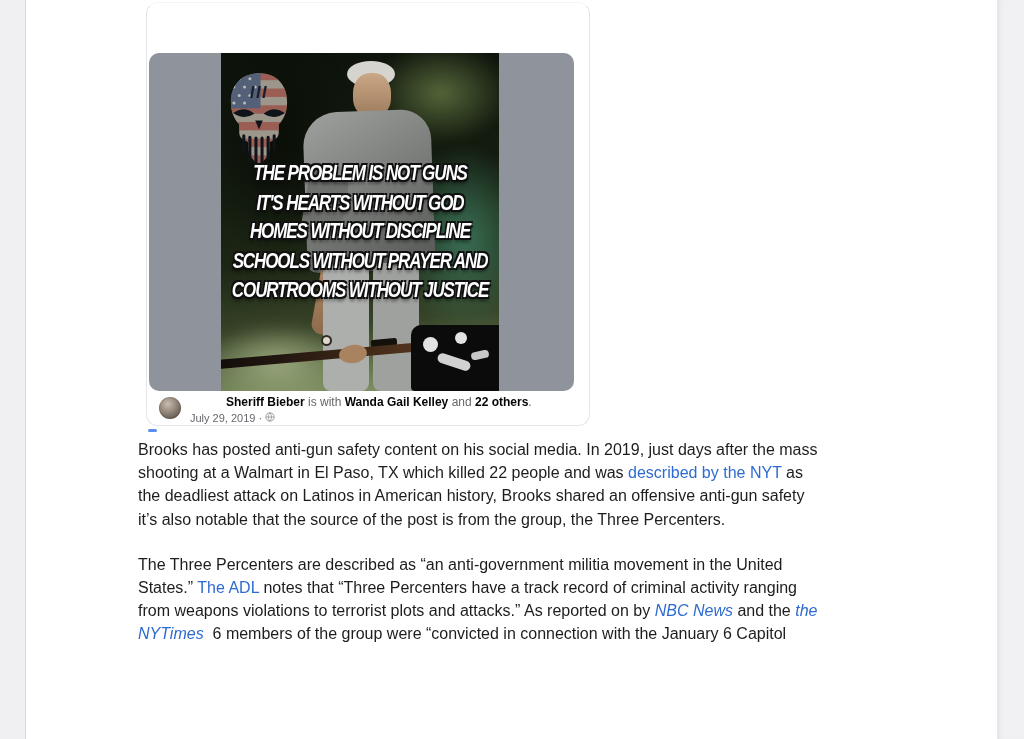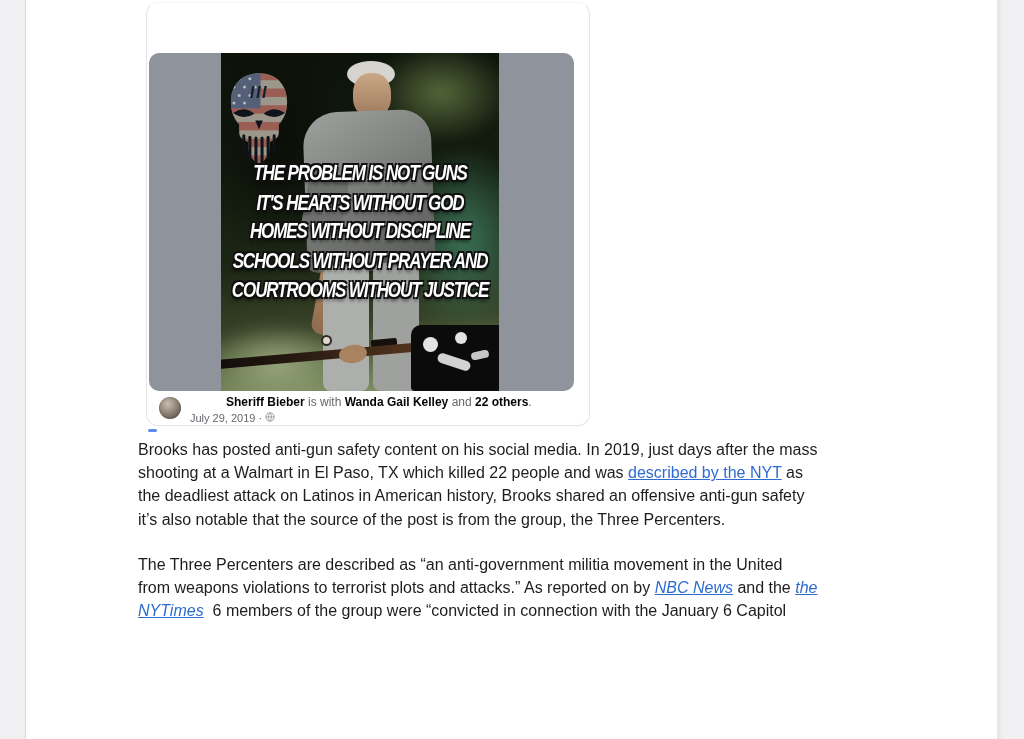--- a/index.html
+++ b/index.html
@@ -80,21 +80,21 @@
   .attr-line .b{font-weight:700;color:var(--fb-text);}
   .attr-line .g{color:var(--fb-sec);font-weight:400;}
 
   .blue-dash{position:absolute;left:148px;top:429px;width:9px;height:3px;border-radius:2px;background:#5b8def;}
 
   
   .body-text{position:absolute;left:138px;top:438px;width:800px;color:var(--body-text);}
   .para{margin:0 0 22px 0;}
   .tline{font-size:16px;line-height:23.2px;white-space:pre;}
   .tline .t{color:var(--body-text);}
-  .lnk{color:var(--link);text-decoration:underline;cursor:pointer;}
+  .lnk{color:var(--link);cursor:pointer;}
   .lnk.it{font-style:italic;}
 </style>
 </head>
 <body>
 
 <div id="screen">
   <div class="gutter gutter-left"></div>
   <div class="gutter gutter-right"></div>
   <div class="doc-page"></div>
 
@@ -223,17 +223,18 @@
 
   <div class="body-text">
       <div class="para">
         <div class="tline"><span class="t">Brooks has posted anti-gun safety content on his social media. In 2019, just days after the mass</span></div>
         <div class="tline"><span class="t">shooting at a Walmart in El Paso, TX which killed 22 people and was </span><a class="lnk">described by the NYT</a><span class="t"> as</span></div>
         <div class="tline"><span class="t">the deadliest attack on Latinos in American history, Brooks shared an offensive anti-gun safety</span></div>
         <div class="tline"><span class="t">it’s also notable that the source of the post is from the group, the Three Percenters.</span></div>
       </div>
       <div class="para">
         <div class="tline"><span class="t">The Three Percenters are described as “an anti-government militia movement in the United</span></div>
+        <div class="tline"><span class="t">States.” </span><a class="lnk">The ADL</a><span class="t"> notes that “Three Percenters have a track record of criminal activity ranging</span></div>
         <div class="tline"><span class="t">from weapons violations to terrorist plots and attacks.” As reported on by </span><a class="lnk it">NBC News</a><span class="t"> and the </span><a class="lnk it">the</a></div>
         <div class="tline"><a class="lnk it">NYTimes</a><span class="t">  6 members of the group were “convicted in connection with the January 6 Capitol</span></div>
       </div>
     </div>
 </div>
 
 </body></html>

